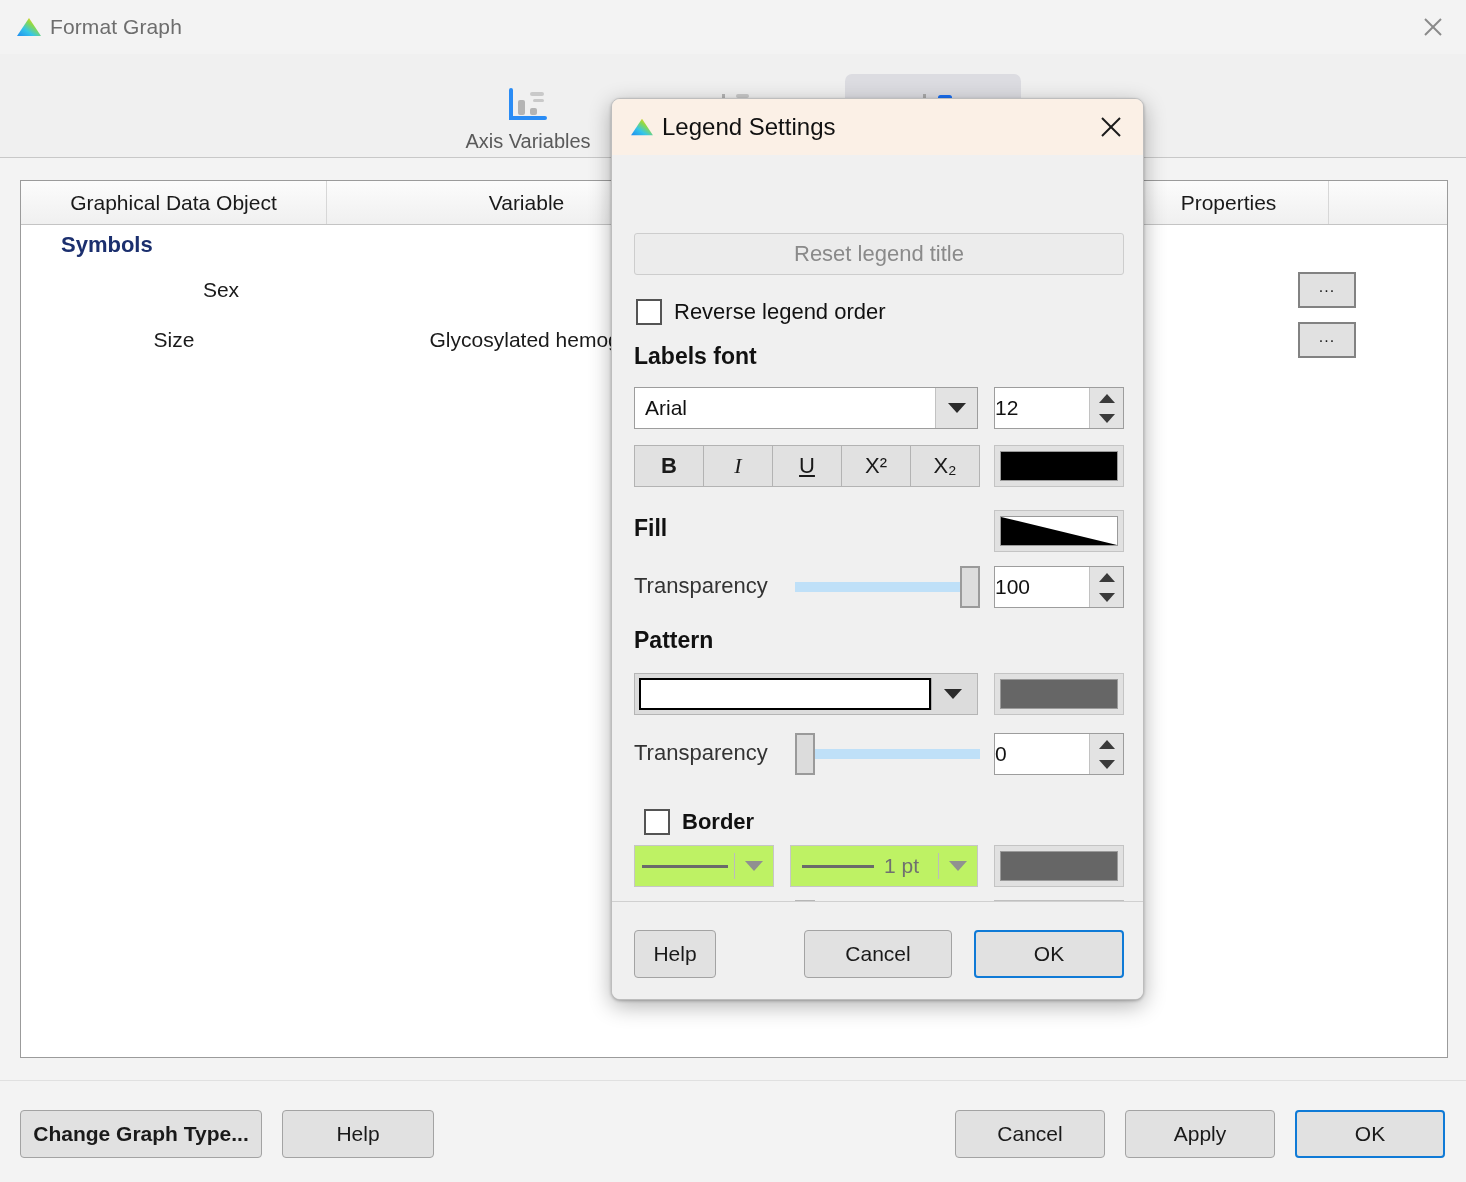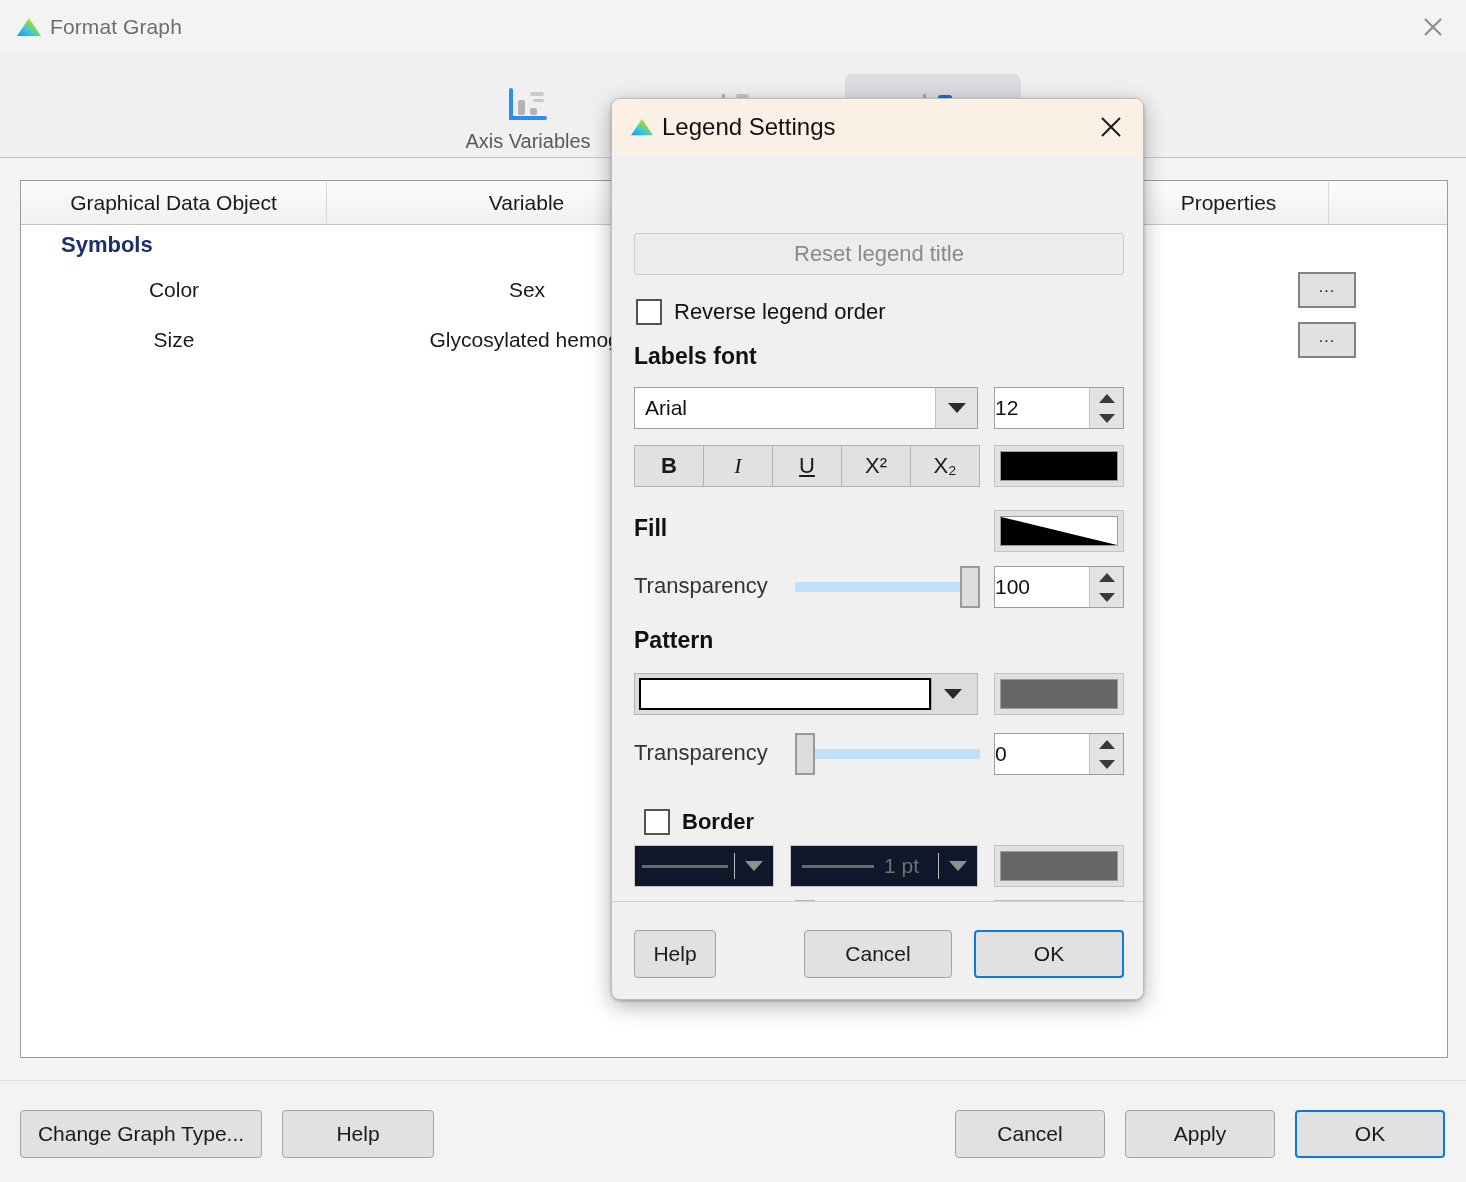--- a/index.html
+++ b/index.html
@@ -136,21 +136,21 @@
   .btn {
     background: #e1e1e1;
     border: 1px solid #a3a3a3;
     border-radius: 4px;
     font-size: 21px; color: #1a1a1a;
     font-family: "Liberation Sans", sans-serif;
     display: flex; align-items: center; justify-content: center;
     cursor: default;
   }
   .btn.primary { border: 2px solid #0f7ad6; background: #e1e1e1; }
-  #btn-change { position:absolute; left: 20px;  top: 1110px; width: 242px; height: 48px; }
+  #btn-change { position:absolute; left: 20px;  top: 1110px; width: 242px; height: 48px; font-weight: bold; }
   #btn-help-main { position:absolute; left: 282px; top: 1110px; width: 152px; height: 48px; }
   #btn-cancel-main{ position:absolute; left: 955px; top: 1110px; width: 150px; height: 48px; }
   #btn-apply-main { position:absolute; left: 1125px;top: 1110px; width: 150px; height: 48px; }
   #btn-ok-main    { position:absolute; left: 1295px;top: 1110px; width: 150px; height: 48px; }
 
   
   #dialog {
     position: absolute;
     left: 611px; top: 98px;
     width: 533px; height: 902px;
@@ -316,21 +316,21 @@
     position: absolute; top: 0;
     width: 20px; height: 42px;
     background: #dcdcdc;
     border: 2px solid #9a9a9a;
   }
   .slider.dis .thumb { background: #e4e4e4; border-color: #b6b6b6; }
 
   
   .linecombo {
     position: absolute; display: flex; height: 42px;
-    background: #0f172a; border: 1px solid #c6c6c6;
+    background: #bef264; border: 1px solid #c6c6c6;
     align-items: center;
   }
   .linecombo .preview {
     flex: 1; display: flex; align-items: center; justify-content: center;
     position: relative;
   }
   .linecombo .lineart {
     width: 86px; height: 3px; background: #6a6a6a;
   }
   .linecombo .ptlabel {
@@ -412,21 +412,20 @@
       <div class="th c0">Graphical Data Object</div>
       <div class="th c1">Variable</div>
       <div class="th c2"></div>
       <div class="th c3">Properties</div>
       <div class="th c4"></div>
     </div>
 
     <div class="grp-row">Symbols</div>
 
     <div class="data-row">
-      <div class="cell c0">Color</div>
       <div class="cell c1">Sex</div>
       <div class="cell c2"></div>
     </div>
 
     <div class="data-row">
       <div class="cell c0">Size</div>
       <div class="cell c1">Glycosylated hemogl</div>
       <div class="cell c2"></div>
     </div>
 

